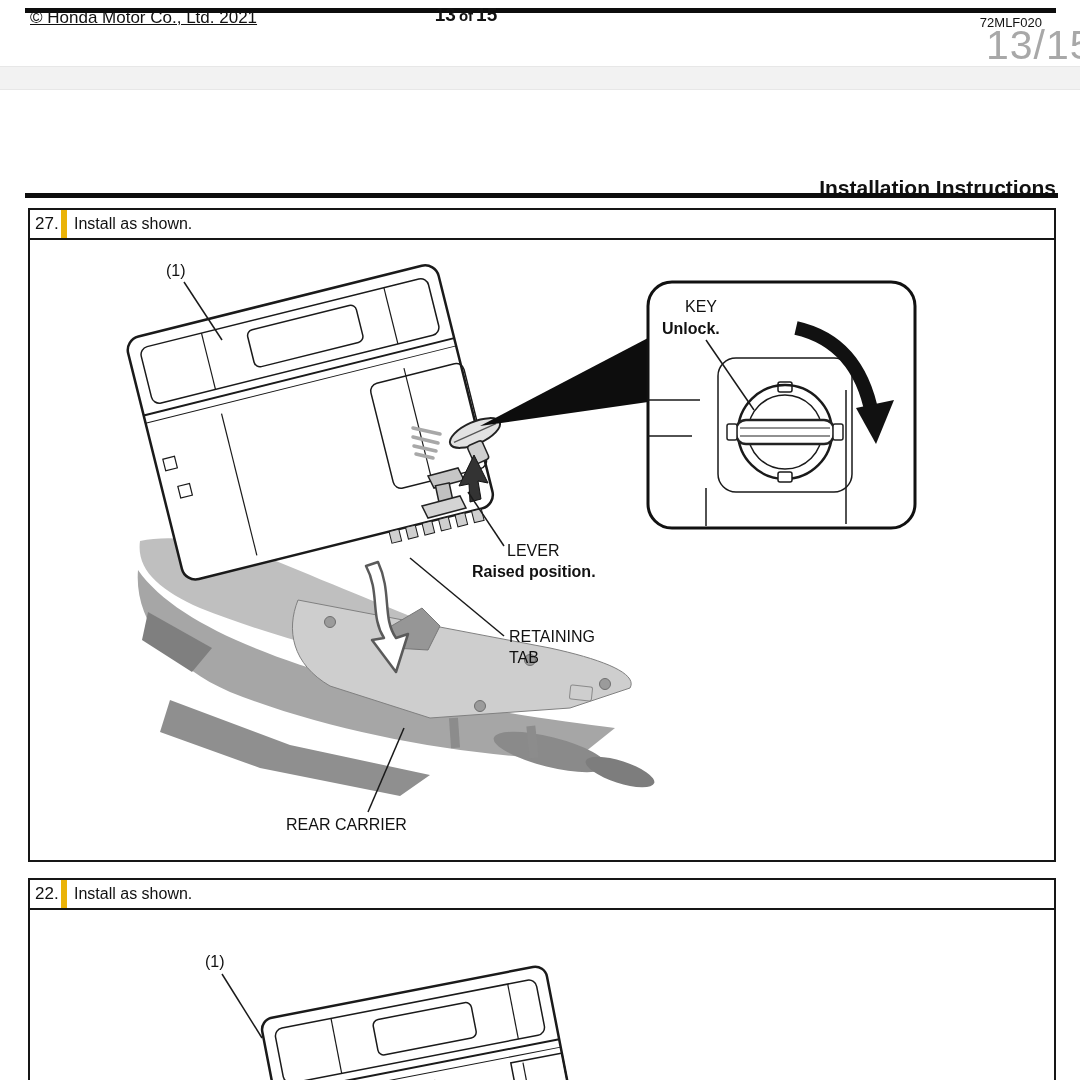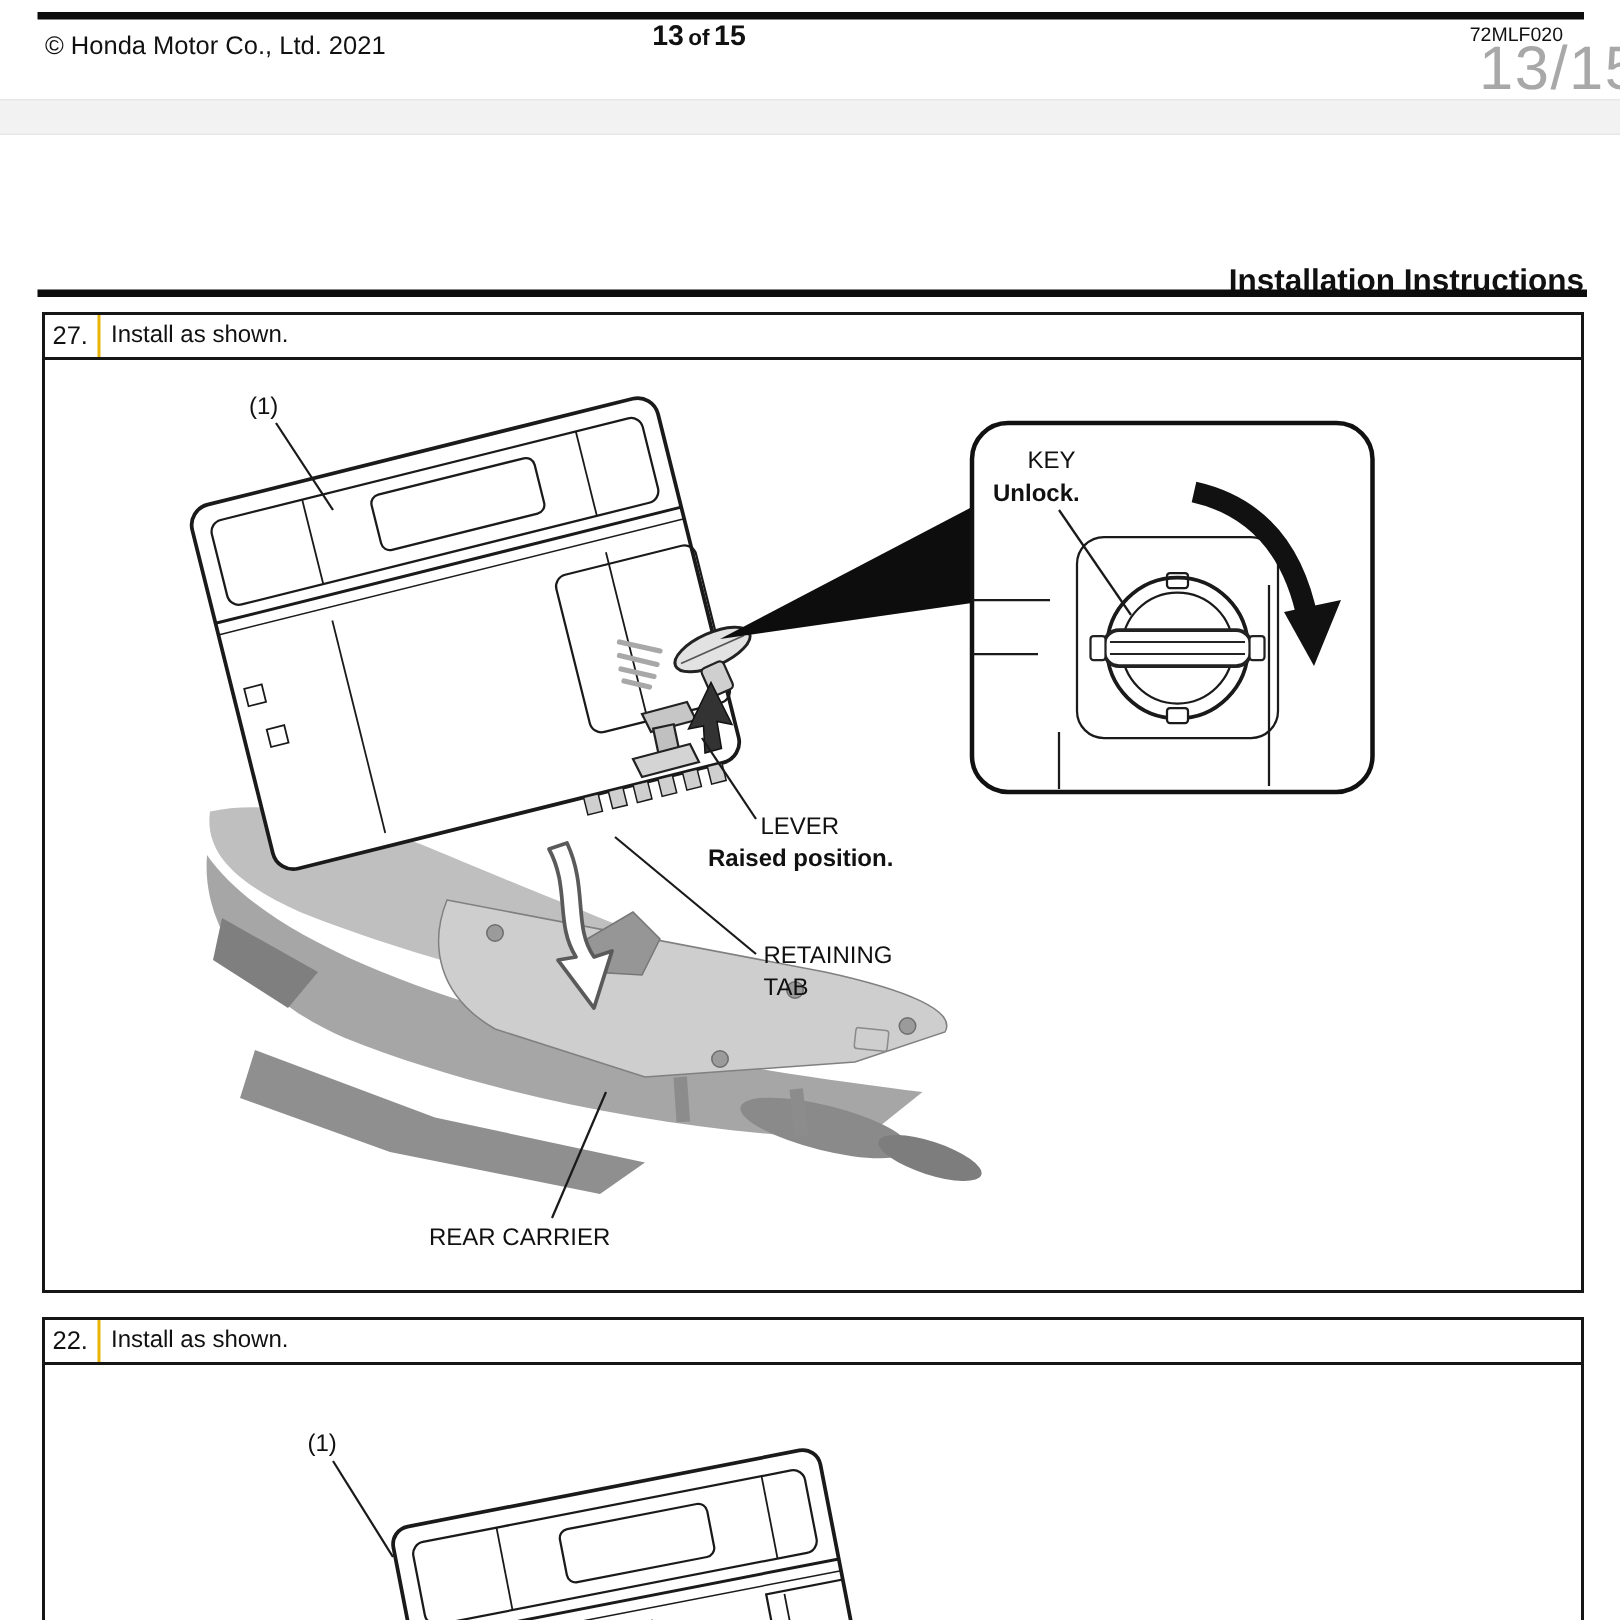--- a/index.html
+++ b/index.html
@@ -1,35 +1,35 @@
 <!DOCTYPE html>
 <html><head>
 <meta charset="utf-8">
 <style>
   html,body{margin:0;padding:0;width:1080px;height:1080px;background:#fff;overflow:hidden;
     font-family:"Liberation Sans",sans-serif;color:#111;}
   .abs{position:absolute;}
   
   .top-rule{left:25px;top:8px;width:1031px;height:5px;background:#0d0d0d;}
-  .copyright{left:30px;top:21px;font-size:17px;white-space:nowrap;}
-  .page-center{left:0;top:14px;width:932px;text-align:center;font-weight:bold;}
+  .copyright{left:30px;top:8px;font-size:17px;white-space:nowrap;text-decoration:underline;}
+  .page-center{left:0;top:4px;width:932px;text-align:center;font-weight:bold;}
   .page-center .big{font-size:19px;}
   .page-center .small{font-size:15px;padding:0 3px;}
   .doc-code{right:38px;top:15px;font-size:13px;}
   .viewer-page{left:986px;top:22px;font-size:41px;color:#a8a8a8;white-space:nowrap;letter-spacing:1px;}
   .page-gap{left:0;top:66px;width:1080px;height:22px;background:#f2f2f2;border-top:1px solid #e7e7e7;border-bottom:1px solid #e7e7e7;}
   
   .section-title{right:24px;top:176px;font-size:21px;font-weight:bold;}
   .section-rule{left:25px;top:193px;width:1033px;height:5px;background:#0d0d0d;}
   
   .step-box{border:2px solid #161616;box-sizing:border-box;background:#fff;}
   .step27{left:28px;top:208px;width:1028px;height:654px;}
   .step28{left:28px;top:878px;width:1028px;height:212px;}
   .step-header{display:flex;height:30px;border-bottom:2px solid #161616;box-sizing:border-box;align-items:stretch;}
-  .step-num{width:37px;border-right:2px solid #eab308;box-sizing:border-box;display:flex;align-items:center;padding-left:5px;font-size:17px;}
+  .step-num{width:37px;border-right:6px solid #eab308;box-sizing:border-box;display:flex;align-items:center;padding-left:5px;font-size:17px;}
   .step-text{display:flex;align-items:center;padding-left:7px;font-size:16px;}
   .fig{display:block;}
   
   svg text{font-family:"Liberation Sans",sans-serif;font-size:16px;fill:#111;}
   svg text.b{font-weight:bold;}
   .ln{stroke:#1a1a1a;fill:none;}
 </style>
 </head>
 <body>
 

